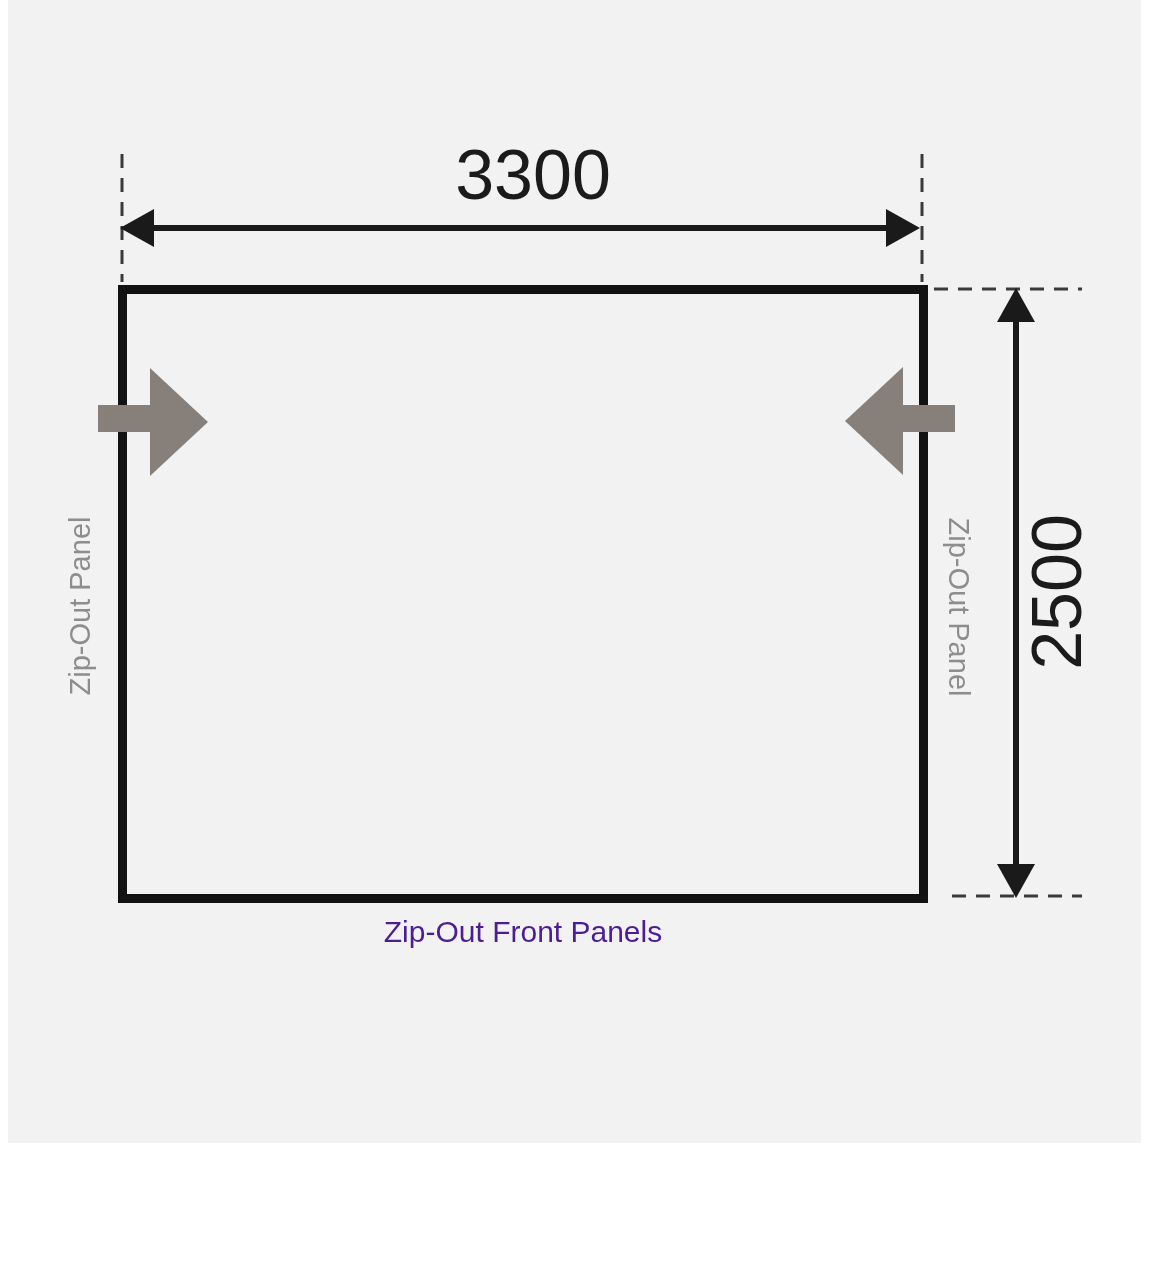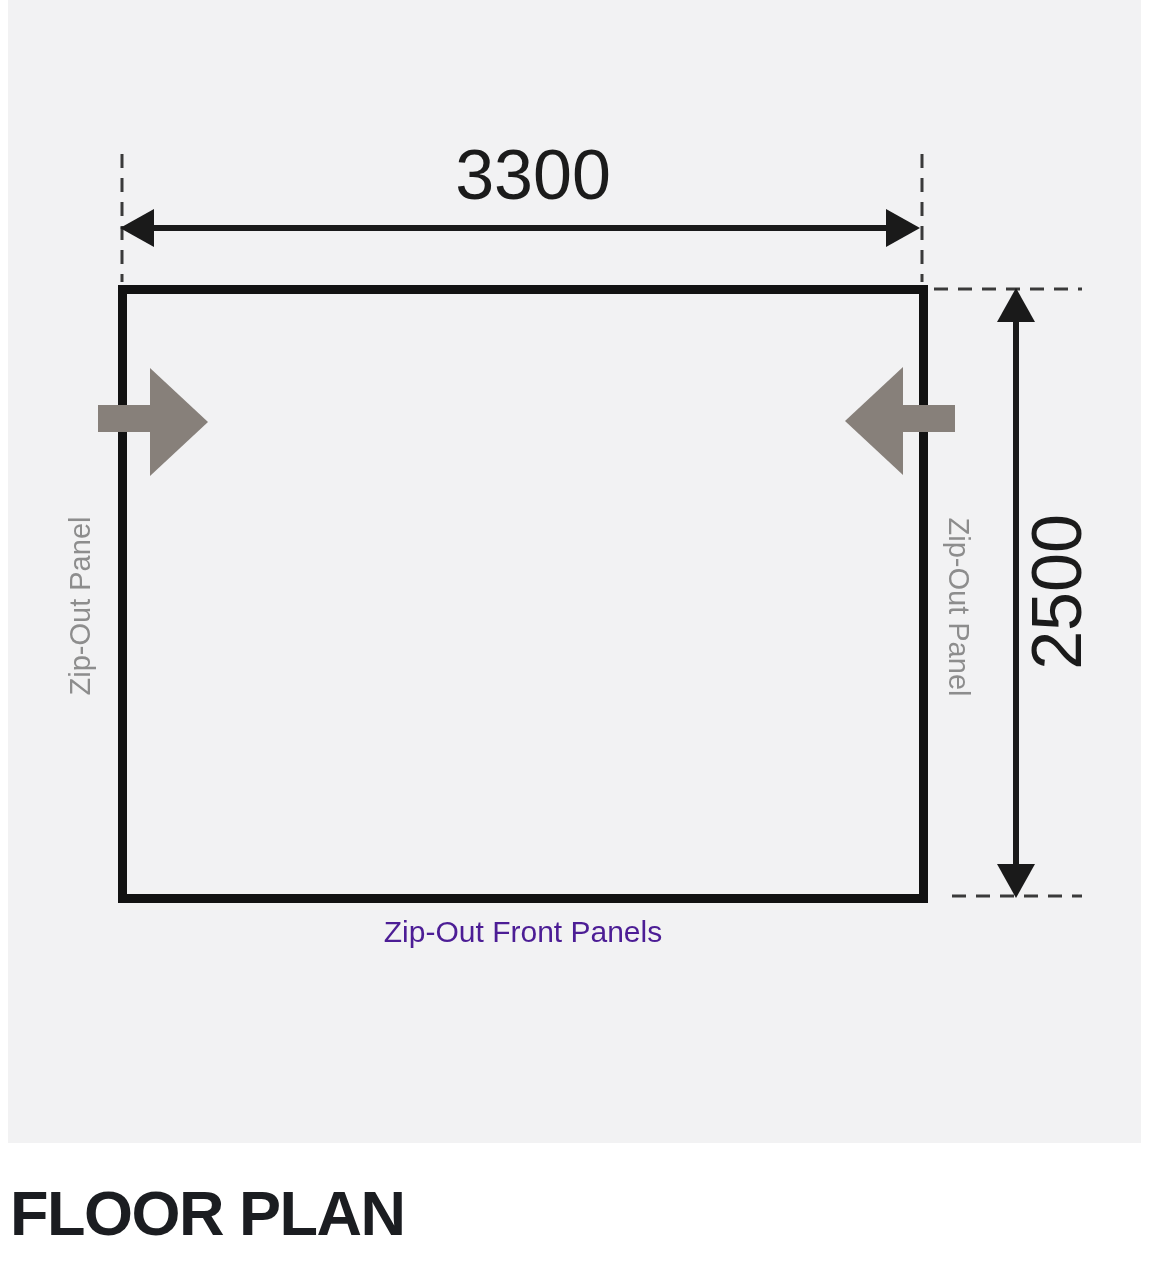--- a/index.html
+++ b/index.html
@@ -123,15 +123,14 @@
     <polygon points="2,57 60,3 60,111" fill="#87807a"></polygon>
     <rect x="58" y="41" width="54" height="27" fill="#87807a"></rect>
   </svg>
 
   <div class="side-label left">Zip-Out Panel</div>
 
   <div class="side-label right">Zip-Out Panel</div>
 
   <div class="front-label">Zip-Out Front Panels</div>
 
-  <div class="caption">FLOOR PLAN</div>
 
 </div>
 
 </body></html>

